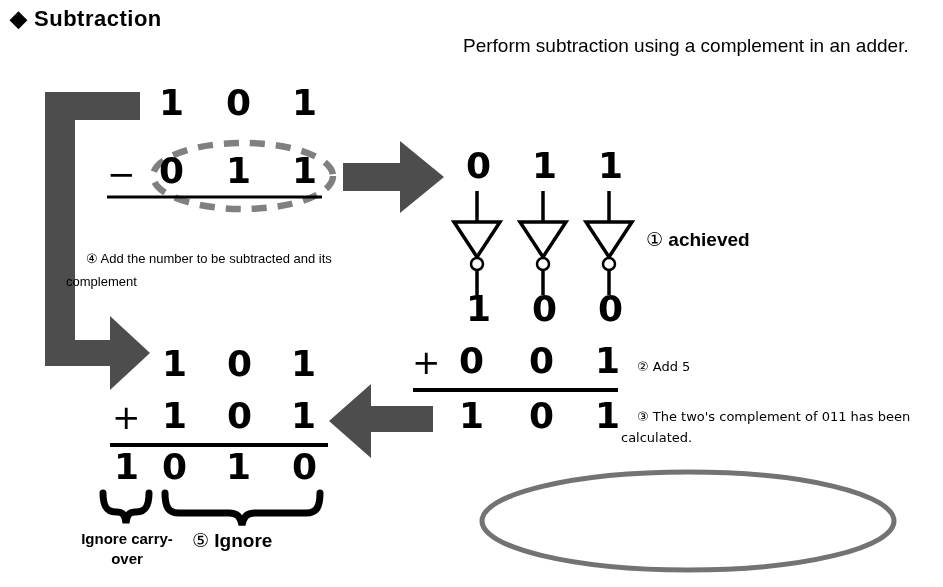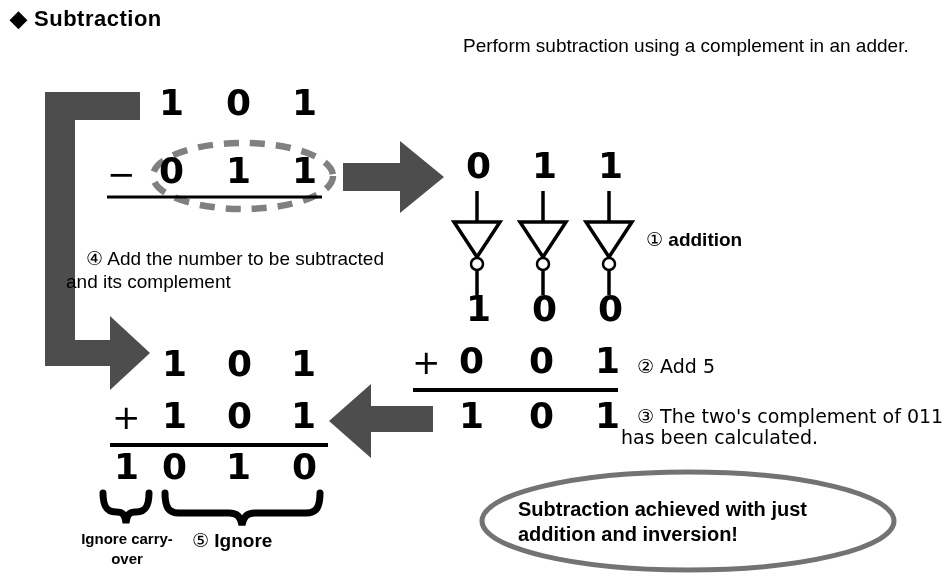--- a/index.html
+++ b/index.html
@@ -8,21 +8,21 @@
     font-family:"Liberation Sans",sans-serif;color:#000;text-decoration:underline;
   }
   .stage svg{position:absolute;left:0;top:0;}
   .abs{position:absolute;line-height:1;white-space:nowrap;}
   .title{font-size:22px;font-weight:bold;letter-spacing:0.5px;}
   .subtitle{font-size:19px;}
   .digit,.op{
     font-family:"DejaVu Sans",sans-serif;font-size:36px;font-weight:bold;line-height:1;
   }
   .op{font-weight:400;font-size:34px;}
-  .note{font-size:19px;line-height:23px;white-space:normal;}
+  .note{font-size:13px;line-height:23px;white-space:normal;}
   .circ{font-family:"DejaVu Sans",sans-serif;font-weight:400;}
   .steplabel{font-size:19px;}
   .stepbold{font-weight:bold;}
   .carrynote{font-size:15px;font-weight:bold;line-height:20px;text-align:center;white-space:normal;}
   .resultlabel{font-size:19px;font-weight:bold;}
   .callout-text{font-size:20px;font-weight:bold;line-height:25px;white-space:normal;}
 </style>
 </head>
 <body>
 
@@ -84,21 +84,21 @@
   <div class="abs note" style="left:66px;top:247px;width:332px;text-indent:20px;">④ Add the number to be subtracted and its complement</div>
 
   <span class="abs digit" style="left:466px;top:148px;">0</span>
   <span class="abs digit" style="left:532px;top:148px;">1</span>
   <span class="abs digit" style="left:598px;top:148px;">1</span>
   <span class="abs digit" style="left:466px;top:291px;">1</span>
   <span class="abs digit" style="left:532px;top:291px;">0</span>
   <span class="abs digit" style="left:598px;top:291px;">0</span>
   <div class="abs steplabel" style="left:646px;top:230px;">
     <span class="circ">①</span>
-    <span class="stepbold">addition</span>
+    <span class="stepbold">achieved</span>
   </div>
 
   <span class="abs op" style="left:412px;top:345px;">+</span>
   <span class="abs digit" style="left:459px;top:343px;">0</span>
   <span class="abs digit" style="left:529px;top:343px;">0</span>
   <span class="abs digit" style="left:595px;top:343px;">1</span>
   <span class="abs digit" style="left:459px;top:398px;">1</span>
   <span class="abs digit" style="left:529px;top:398px;">0</span>
   <span class="abs digit" style="left:595px;top:398px;">1</span>
   <div class="abs note circ" style="left:637px;top:355px;">② Add 5</div>
@@ -115,15 +115,14 @@
   <span class="abs digit" style="left:162px;top:449px;">0</span>
   <span class="abs digit" style="left:226px;top:449px;">1</span>
   <span class="abs digit" style="left:292px;top:449px;">0</span>
 
   <div class="abs carrynote" style="left:77px;top:529px;width:100px;">Ignore carry-over</div>
   <div class="abs resultlabel" style="left:192px;top:531px;">
     <span class="circ" style="font-weight:400;">⑤</span>
     <span>Ignore</span>
   </div>
 
-  <div class="abs callout-text" style="left:518px;top:497px;width:356px;">Subtraction achieved with just addition and inversion!</div>
 
 </div>
 
 </body></html>

